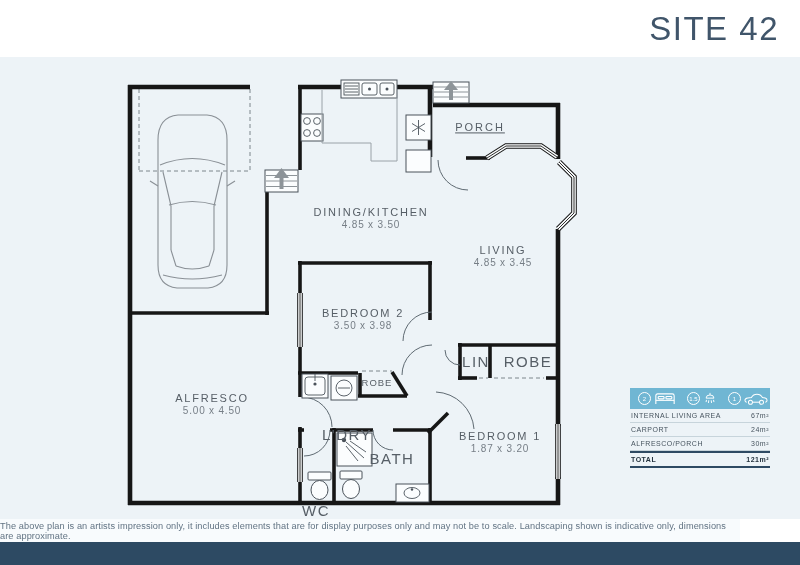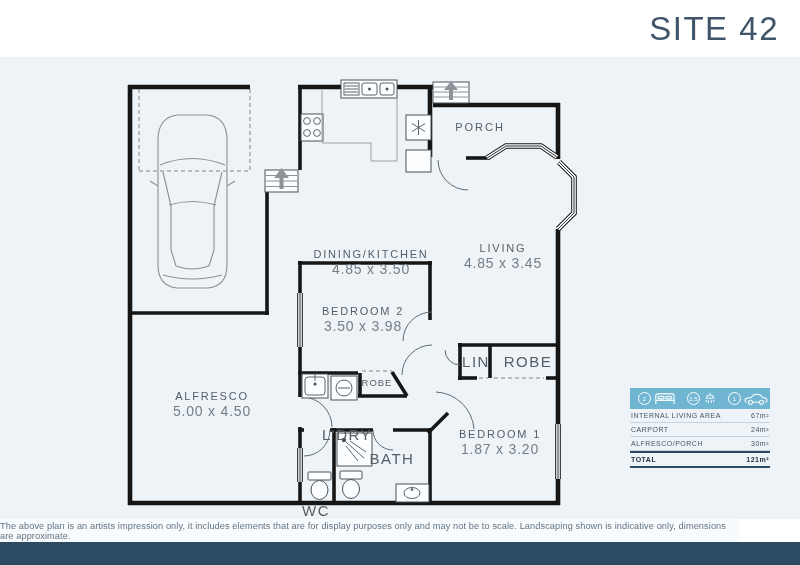--- a/index.html
+++ b/index.html
@@ -8,21 +8,21 @@
   .top-band{position:absolute;top:0;left:0;width:800px;height:43px;background:#ffffff;}
   .main-band{position:absolute;top:57px;left:0;width:800px;height:462px;background:#edf3f7;}
   .site-title{position:absolute;top:10px;right:21px;font-size:33px;letter-spacing:1.5px;
               color:#40556a;font-weight:400;}
   .plan-svg{position:absolute;top:0;left:0;width:800px;height:565px;}
 
   
   .room-label{position:absolute;transform:translate(-50%,-50%);text-align:center;
               white-space:nowrap;line-height:1.2;pointer-events:none;}
   .room-name{display:block;font-size:11px;letter-spacing:1.8px;color:#565e66;}
-  .room-dims{display:block;font-size:14px;letter-spacing:.8px;color:#767e86;}
+  .room-dims{display:block;font-size:10px;letter-spacing:.8px;color:#767e86;}
   .lbl-md{font-size:15px;letter-spacing:1.5px;color:#565e66;}
   .lbl-sm{font-size:9.5px;letter-spacing:1px;color:#565e66;}
 
   
   .summary{position:absolute;left:630px;top:388px;width:140px;}
   .summary-head{height:21px;background:#70b6d3;display:flex;align-items:center;
                 gap:11px;padding-left:8px;}
   .badge{display:flex;align-items:center;gap:3px;}
   .cnum{width:11px;height:11px;border:1px solid #ffffff;border-radius:50%;
         color:#ffffff;font-size:6px;display:flex;align-items:center;justify-content:center;}
@@ -226,42 +226,42 @@
       <path d="M163,172 L171,206 M222,172 L214,206"></path>
       <path d="M169,205 Q192,198 216,205"></path>
       <path d="M171,206 V250 M214,206 V250"></path>
       <path d="M171,250 L176,266 M214,250 L209,266"></path>
       <path d="M176,266 Q192,272 209,266"></path>
       <path d="M163,275 Q192,283 222,275"></path>
       <path d="M158,186 L150,181 M227,186 L235,181"></path>
     </g>
   </svg>
 
-  <div class="room-label" style="left:371px;top:219px;margin-top:44px;">
+  <div class="room-label" style="left:371px;top:219px;">
     <span class="room-name">DINING/KITCHEN</span>
     <span class="room-dims">4.85 x 3.50</span>
   </div>
   <div class="room-label" style="left:503px;top:257px;">
     <span class="room-name">LIVING</span>
     <span class="room-dims">4.85 x 3.45</span>
   </div>
   <div class="room-label" style="left:363px;top:320px;">
     <span class="room-name">BEDROOM 2</span>
     <span class="room-dims">3.50 x 3.98</span>
   </div>
   <div class="room-label" style="left:500px;top:443px;">
     <span class="room-name">BEDROOM 1</span>
     <span class="room-dims">1.87 x 3.20</span>
   </div>
   <div class="room-label" style="left:212px;top:405px;">
     <span class="room-name">ALFRESCO</span>
     <span class="room-dims">5.00 x 4.50</span>
   </div>
 
-  <div class="room-label lbl-md" style="left:480px;top:128px;font-size:11px;letter-spacing:2px;">PORCH</div>
+  <div class="room-label lbl-md" style="left:480px;top:128px;font-size:11px;letter-spacing:2px;text-decoration:underline;">PORCH</div>
   <div class="room-label lbl-md" style="left:347px;top:412px;margin-top:23px;">L'DRY</div>
   <div class="room-label lbl-md" style="left:392px;top:459px;">BATH</div>
   <div class="room-label lbl-md" style="left:316px;top:471px;margin-top:40px;">WC</div>
   <div class="room-label lbl-sm" style="left:377px;top:383px;">ROBE</div>
   <div class="room-label lbl-md" style="left:528px;top:362px;">ROBE</div>
   <div class="room-label lbl-md" style="left:476px;top:362px;">LIN</div>
 
   <div class="summary">
     <div class="summary-head">
       <div class="badge">

